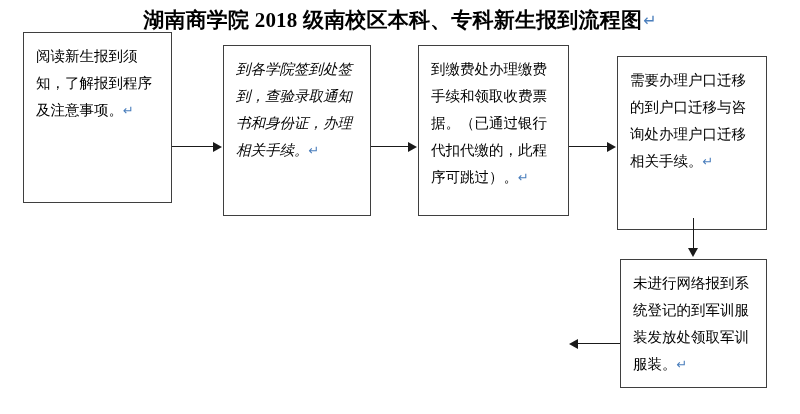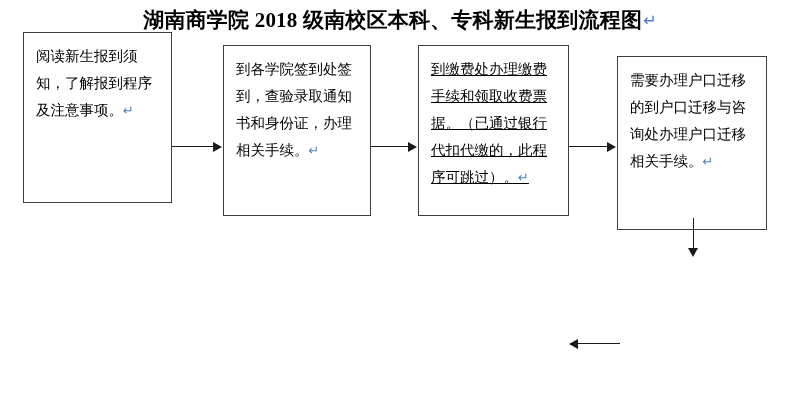--- a/index.html
+++ b/index.html
@@ -101,39 +101,42 @@
 
   <div class="title"><span>湖南商学院 2018 级南校区本科、专科新生报到流程图</span><span class="pilcrow" style="color:#4a7ebc">↵</span></div>
 
   <div class="box" style="left:23px; top:32px; width:149px; height:171px;">
     <div class="box-text"><span>阅读新生报到须知，了解报到程序及注意事项。</span><span class="pilcrow">↵</span></div>
   </div>
 
   <div class="conn-h" style="left:172px; top:146px; width:42px;"></div>
   <div class="arrow-head arrow-right" style="left:213px; top:141.5px;"></div>
 
-  <div class="box" style="left:223px; top:45px; width:148px; height:171px;">
+  <div class="box" style="left:223px; top:45px; width:148px; height:171px;font-style:italic;">
     <div class="box-text"><span>到各学院签到处签到，查验录取通知书和身份证，办理相关手续。</span><span class="pilcrow">↵</span></div>
   </div>
 
   <div class="conn-h" style="left:371px; top:146px; width:38px;"></div>
   <div class="arrow-head arrow-right" style="left:408px; top:141.5px;"></div>
 
-  <div class="box" style="left:418px; top:45px; width:151px; height:171px;text-decoration:underline;">
+  <div class="box" style="left:418px; top:45px; width:151px; height:171px;">
     <div class="box-text"><span>到缴费处办理缴费手续和领取收费票据。（已通过银行代扣代缴的，此程序可跳过）。</span><span class="pilcrow">↵</span></div>
   </div>
 
   <div class="conn-h" style="left:569px; top:146px; width:39px;"></div>
   <div class="arrow-head arrow-right" style="left:607px; top:141.5px;"></div>
 
   <div class="box" style="left:617px; top:44px; width:150px; height:174px;margin-top:12px;">
     <div class="box-text"><span>需要办理户口迁移的到户口迁移与咨询处办理户口迁移相关手续。</span><span class="pilcrow">↵</span></div>
   </div>
 
   <div class="conn-v" style="left:693px; top:218px; height:31px;"></div>
   <div class="arrow-head arrow-down" style="left:688px; top:248px;"></div>
 
+  <div class="box" style="left:620px; top:259px; width:147px; height:129px;">
+    <div class="box-text"><span>未进行网络报到系统登记的到军训服装发放处领取军训服装。</span><span class="pilcrow">↵</span></div>
+  </div>
 
   <div class="conn-h" style="left:578px; top:343px; width:42px;"></div>
   <div class="arrow-head arrow-left" style="left:569px; top:338.5px;"></div>
 
 
 </div>
 
 </body></html>

